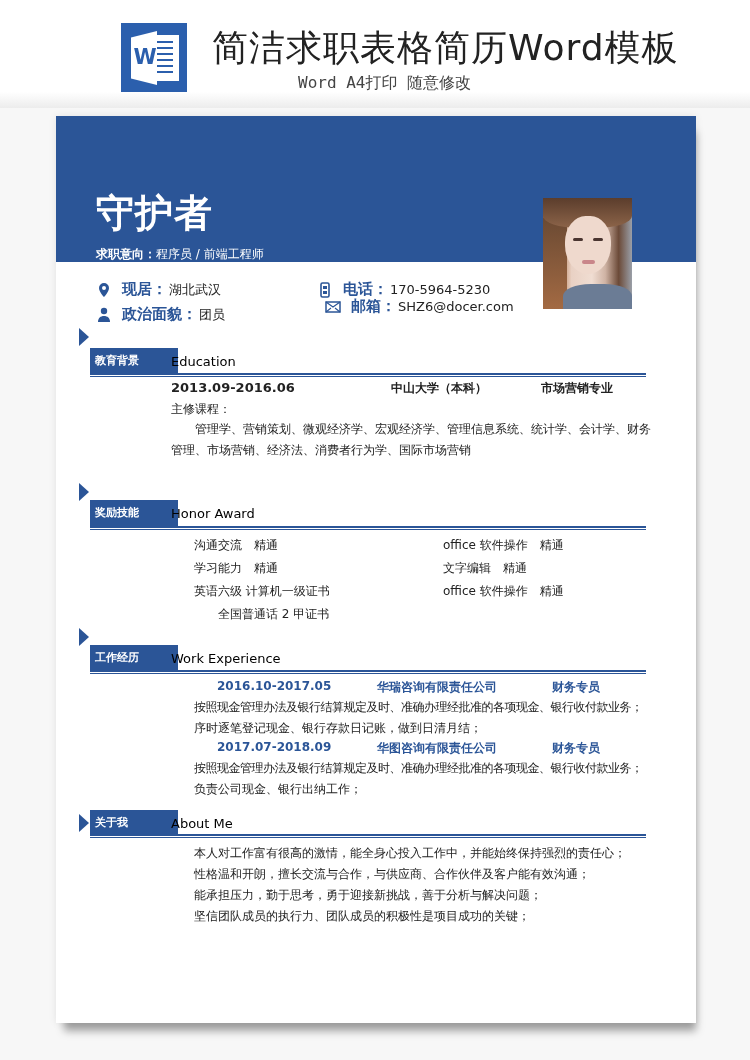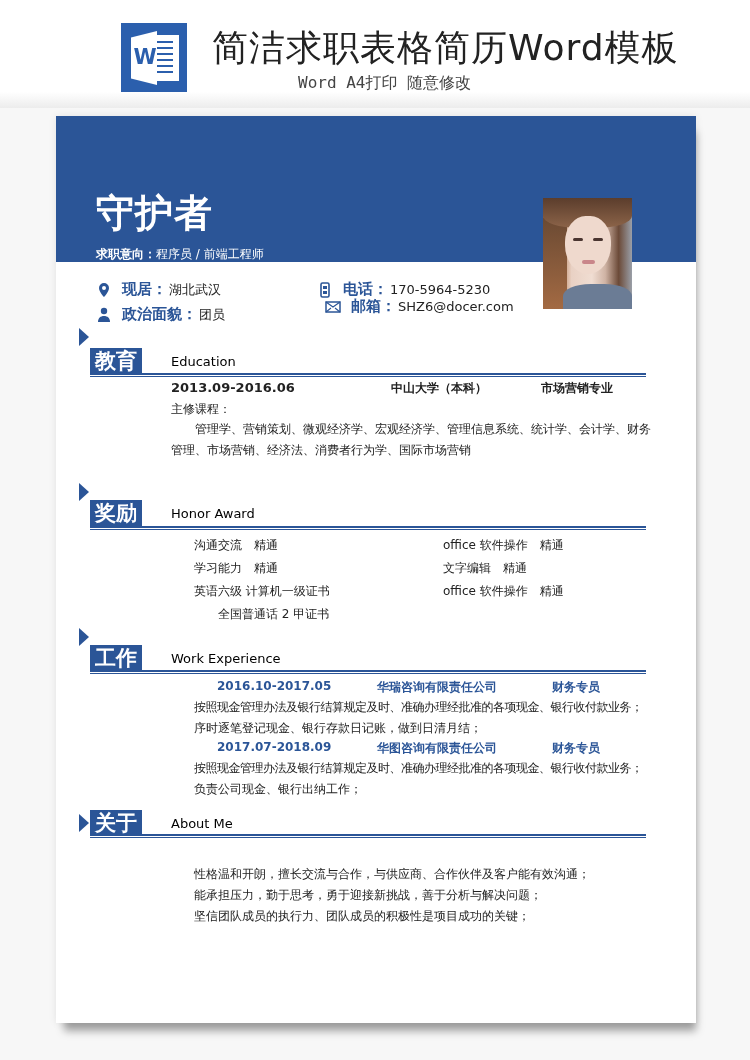--- a/index.html
+++ b/index.html
@@ -37,21 +37,21 @@
 
   
   .contact-row { position: absolute; font-size: 13px; color: #222; display: flex; align-items: center; }
   .contact-row .lbl { color: #2b5597; font-weight: bold; font-size: 15px; margin-left: 10px; }
   .contact-row .val { margin-left: 2px; }
   .ico { width: 16px; height: 16px; display: inline-block; position: relative; }
 
   
   .sec { position: absolute; left: 0; width: 640px; }
   .sec .arrow { position: absolute; left: 23px; top: 0; width: 0; height: 0; border-top: 9px solid transparent; border-bottom: 9px solid transparent; border-left: 10px solid #2b5597; }
-  .sec .tab { position: absolute; left: 34px; height: 26px; width: 52px; background: #2b5597; color: #fff; font-weight: bold; font-size: 21px; line-height: 26px; padding-left: 5px; }
+  .sec .tab { position: absolute; left: 34px; height: 26px; width: 88px; background: #2b5597; color: #fff; font-weight: bold; font-size: 11px; line-height: 26px; padding-left: 5px; }
   .sec .en { position: absolute; left: 115px; font-size: 13px; color: #000000; }
   .sec .rule { position: absolute; left: 34px; width: 556px; height: 4px; border-top: 2px solid #2b5597; border-bottom: 1px solid #2b5597; }
   .txt { position: absolute; font-size: 12px; color: #222; white-space: nowrap; }
   .bold { font-weight: bold; }
   .blue { color: #2b5597; }
 </style>
 </head>
 <body>
 
 <div class="banner">
@@ -171,16 +171,17 @@
   <div class="txt bold blue" style="left:496px; top:624px;">财务专员</div>
   <div class="txt" style="left:138px; top:644px; letter-spacing:-0.5px;">按照现金管理办法及银行结算规定及时、准确办理经批准的各项现金、银行收付款业务；</div>
   <div class="txt" style="left:138px; top:665px;">负责公司现金、银行出纳工作；</div>
 
   <div class="sec" style="top:698px;">
     <div class="arrow"></div>
     <div class="tab" style="top:-4px;">关于我</div>
     <div class="en" style="top:2px;">About Me</div>
     <div class="rule" style="top:20px;"></div>
   </div>
+  <div class="txt" style="left:138px; top:729px;">本人对工作富有很高的激情，能全身心投入工作中，并能始终保持强烈的责任心；</div>
   <div class="txt" style="left:138px; top:750px;">性格温和开朗，擅长交流与合作，与供应商、合作伙伴及客户能有效沟通；</div>
   <div class="txt" style="left:138px; top:771px;">能承担压力，勤于思考，勇于迎接新挑战，善于分析与解决问题；</div>
   <div class="txt" style="left:138px; top:792px;">坚信团队成员的执行力、团队成员的积极性是项目成功的关键；</div>
 </div>
 
 </body></html>

